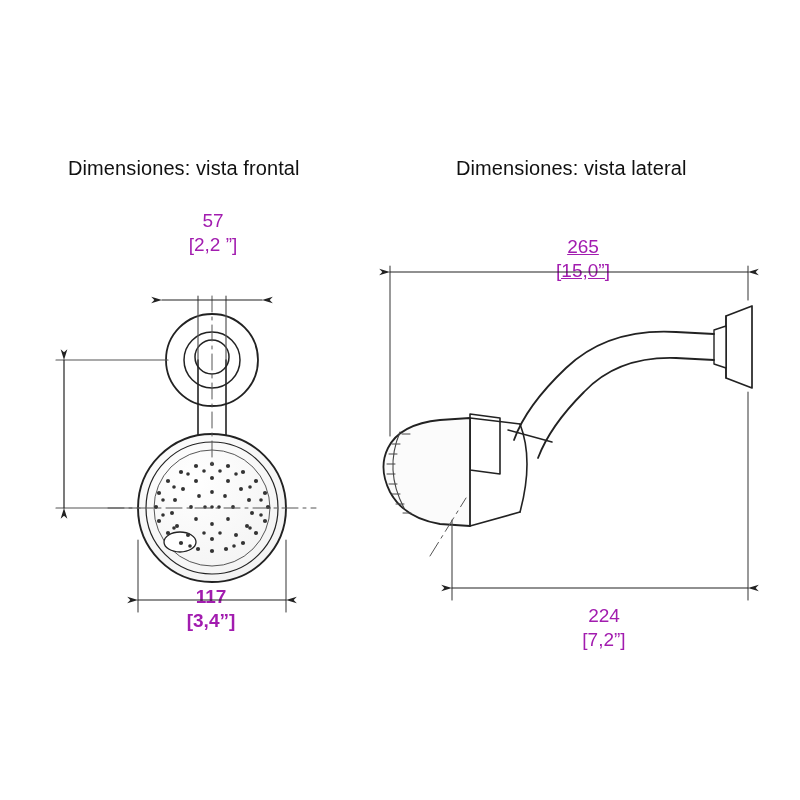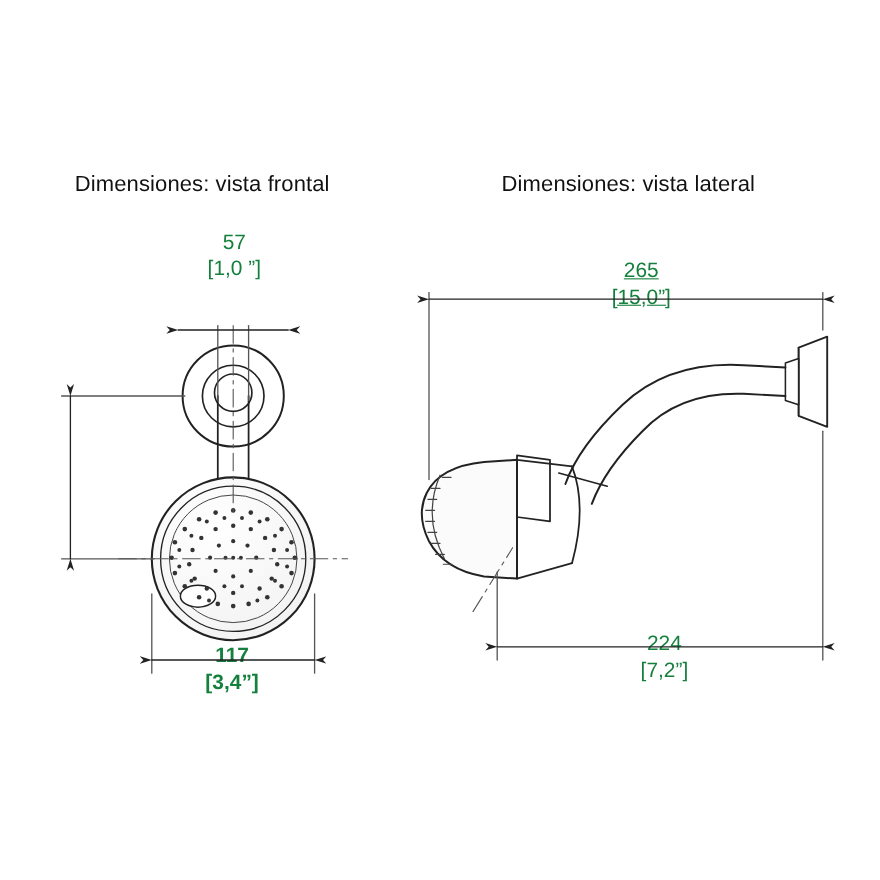--- a/index.html
+++ b/index.html
@@ -28,21 +28,21 @@
     color: #111111;
     white-space: nowrap;
     letter-spacing: 0.1px;
   }
   #title-front { left: 68px; top: 157px; }
   #title-side  { left: 456px; top: 157px; }
 
   .dim-label {
     position: absolute;
     font-size: 19px;
-    color: #15803d;
+    color: #a21caf;
     white-space: nowrap;
     text-align: center;
     line-height: 1.25;
   }
   .dim-label .mm { display: block; }
   .dim-label .inch { display: block; }
 
   svg.draw {
     position: absolute;
     left: 0; top: 0;
@@ -55,35 +55,35 @@
 <body>
 
 <div id="sheet">
 
   <div class="view-title" id="title-front">Dimensiones: vista frontal</div>
 
   <div class="view-title" id="title-side">Dimensiones: vista lateral</div>
 
   <div class="dim-label" id="lbl-front-57" style="left:170px; top:209px; width:86px;">
     <span class="mm">57</span>
-    <span class="inch">[1,0 ”]</span>
+    <span class="inch">[2,2 ”]</span>
   </div>
 
 
   <div class="dim-label" id="lbl-front-117" style="left:163px; top:585px; width:96px;font-weight:bold;">
     <span class="mm">117</span>
     <span class="inch">[3,4”]</span>
   </div>
 
   <div class="dim-label" id="lbl-side-265" style="left:518px; top:235px; width:130px;text-decoration:underline;">
     <span class="mm">265</span>
     <span class="inch">[15,0”]</span>
   </div>
 
-  <div class="dim-label" id="lbl-side-224" style="left:545px; top:574px; width:118px;text-align:center;">
+  <div class="dim-label" id="lbl-side-224" style="left:545px; top:604px; width:118px;text-align:center;">
     <span class="mm">224</span>
     <span class="inch">[7,2”]</span>
   </div>
 
   <svg class="draw" viewBox="0 0 800 800" xmlns="http://www.w3.org/2000/svg">
     <defs>
       <marker id="arrowStart" markerWidth="10" markerHeight="8" refX="9" refY="4" orient="auto">
         <path d="M9,4 L0,1.2 L2.6,4 L0,6.8 Z" fill="#222222"></path>
       </marker>
       <marker id="arrowEnd" markerWidth="10" markerHeight="8" refX="1" refY="4" orient="auto">

